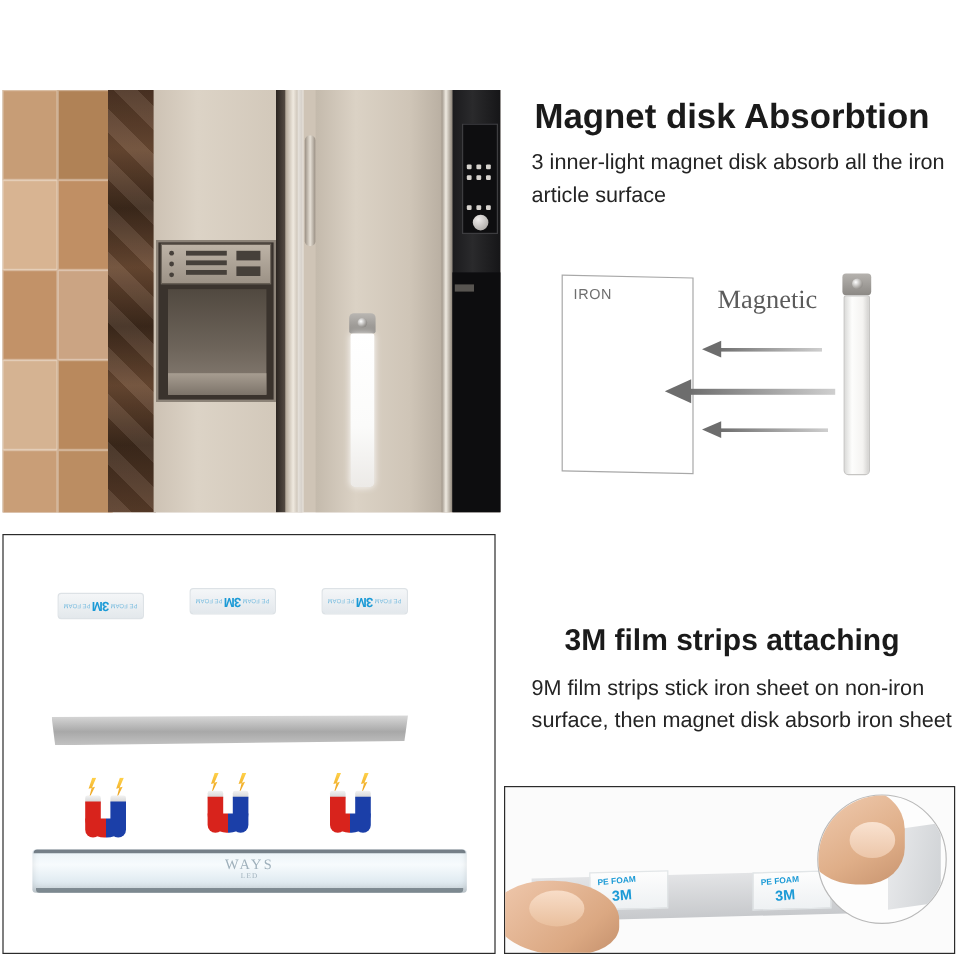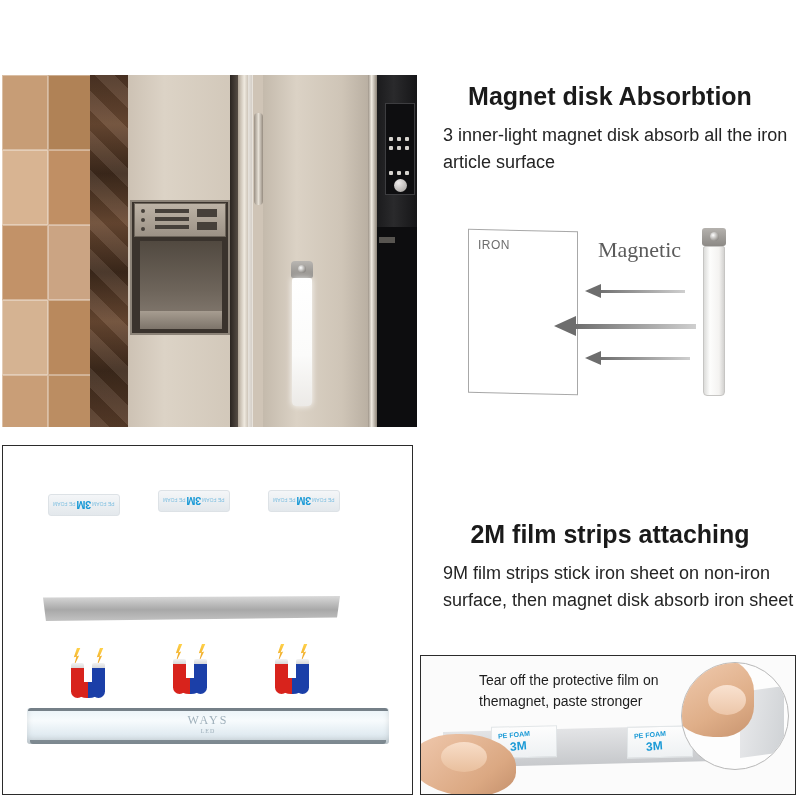--- a/index.html
+++ b/index.html
@@ -76,21 +76,21 @@
   .app-screen{position:absolute;left:383px;top:28px;width:30px;height:92px;
      background:#0e0e10;border:1px solid #3d3d40;box-sizing:border-box;}
   .app-btn{position:absolute;width:4px;height:4px;border-radius:1px;background:#d7d4cf;}
   .app-knob{position:absolute;left:392px;top:104px;width:13px;height:13px;border-radius:50%;
      background:radial-gradient(circle at 35% 30%,#efeceb,#9d9a96);}
   .app-lowdark{position:absolute;left:375px;top:152px;width:42px;height:200px;background:#0d0d0f;}
   .app-handle{position:absolute;left:377px;top:162px;width:16px;height:6px;background:#575450;}
 
   
   .sec1-head{position:absolute;left:430px;top:82px;width:360px;text-align:center;
-     font-size:25px;font-weight:700;color:#1a1a1a;white-space:nowrap;}
+     font-size:29px;font-weight:700;color:#1a1a1a;white-space:nowrap;}
   .sec1-body{position:absolute;left:443px;top:122px;width:350px;
      font-size:18px;line-height:27px;color:#242424;}
 
   
   .mag-diagram{position:absolute;left:430px;top:205px;width:360px;height:200px;}
   .iron-plate{position:absolute;left:38px;top:25px;width:110px;height:164px;
      background:#fff;border:1px solid #a8a8a8;
      transform:skewY(1.2deg);box-sizing:border-box;}
   .iron-label{position:absolute;left:48px;top:33px;font-size:12px;color:#6e6e6e;
      letter-spacing:.5px;font-family:"Liberation Sans", sans-serif;}
@@ -335,25 +335,24 @@
       <div class="lb-body"></div>
       <div class="lb-edge-top"></div>
       <div class="lb-edge-bot"></div>
       <div class="lb-logo">
         <span>WAYS</span>
         <small>LED</small>
       </div>
     </div>
   </div>
 
-  <div class="sec2-head">2M film strips attaching</div>
+  <div class="sec2-head">3M film strips attaching</div>
   <div class="sec2-body">9M film strips stick iron sheet on non-iron surface, then magnet disk absorb iron sheet</div>
 
   <div class="film-photo">
-    <div class="film-caption">Tear off the protective film on themagnet, paste stronger</div>
 
     <div class="strip-base"></div>
 
     <div class="foam-pad" style="left:70px;">
       <span class="pe">PE FOAM</span>
       <span class="m3">3M</span>
     </div>
     <div class="foam-pad" style="left:206px;">
       <span class="pe">PE FOAM</span>
       <span class="m3">3M</span>

